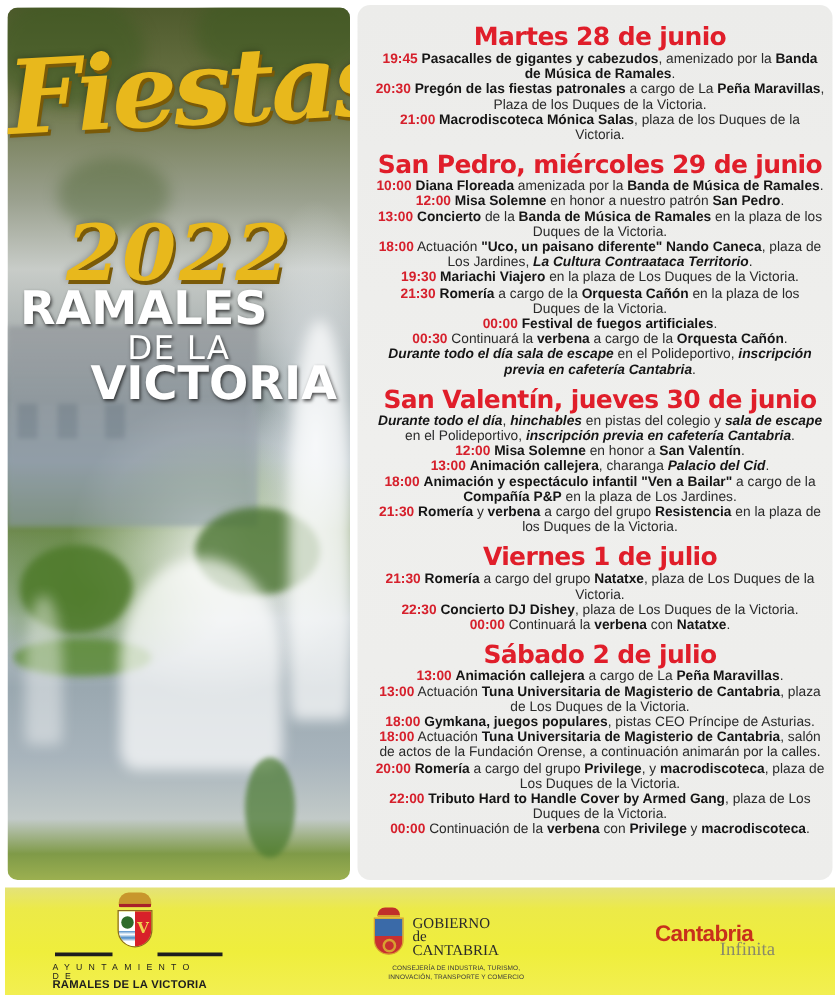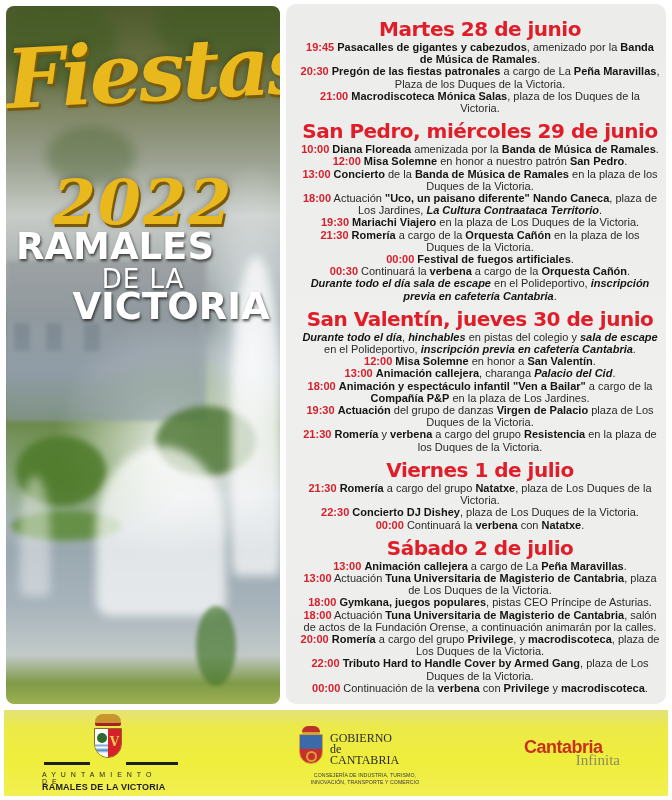--- a/index.html
+++ b/index.html
@@ -195,21 +195,20 @@
         <div class="ev"><span class="t">00:30</span> <span>Continuará la </span><b>verbena</b><span> a cargo de la </span><b>Orquesta Cañón</b><span>.</span></div>
         <div class="ev"><b style="font-style: italic;">Durante todo el día sala de escape</b><span> en el Polideportivo, </span><b style="font-style: italic;">inscripción previa en cafetería Cantabria</b><span>.</span></div>
       </div>
       <div class="day">
         <div class="gap-1"></div>
         <div class="day-title">San Valentín, jueves 30 de junio</div>
         <div class="ev"><b style="font-style: italic;">Durante todo el día</b><span>, </span><b style="font-style: italic;">hinchables</b><span> en pistas del colegio y </span><b style="font-style: italic;">sala de escape</b><span> en el Polideportivo, </span><b style="font-style: italic;">inscripción previa en cafetería Cantabria</b><span>.</span></div>
         <div class="ev"><span class="t">12:00</span> <b>Misa Solemne</b><span> en honor a </span><b>San Valentín</b><span>.</span></div>
         <div class="ev"><span class="t">13:00</span> <b>Animación callejera</b><span>, charanga </span><b style="font-style: italic;">Palacio del Cid</b><span>.</span></div>
         <div class="ev"><span class="t">18:00</span> <b>Animación y espectáculo infantil "Ven a Bailar"</b><span> a cargo de la </span><b>Compañía P&amp;P</b><span> en la plaza de Los Jardines.</span></div>
-        <div class="ev"><span class="t">19:30</span> <b>Actuación</b><span> del grupo de danzas </span><b>Virgen de Palacio</b><span> plaza de Los Duques de la Victoria.</span></div>
         <div class="ev"><span class="t">21:30</span> <b>Romería</b><span> y </span><b>verbena</b><span> a cargo del grupo </span><b>Resistencia</b><span> en la plaza de los Duques de la Victoria.</span></div>
       </div>
       <div class="day">
         <div class="gap-1"></div>
         <div class="day-title">Viernes 1 de julio</div>
         <div class="ev"><span class="t">21:30</span> <b>Romería</b><span> a cargo del grupo </span><b>Natatxe</b><span>, plaza de Los Duques de la Victoria.</span></div>
         <div class="ev"><span class="t">22:30</span> <b>Concierto DJ Dishey</b><span>, plaza de Los Duques de la Victoria.</span></div>
         <div class="ev"><span class="t">00:00</span> <span>Continuará la </span><b>verbena</b><span> con </span><b>Natatxe</b><span>.</span></div>
       </div>
       <div class="day">

